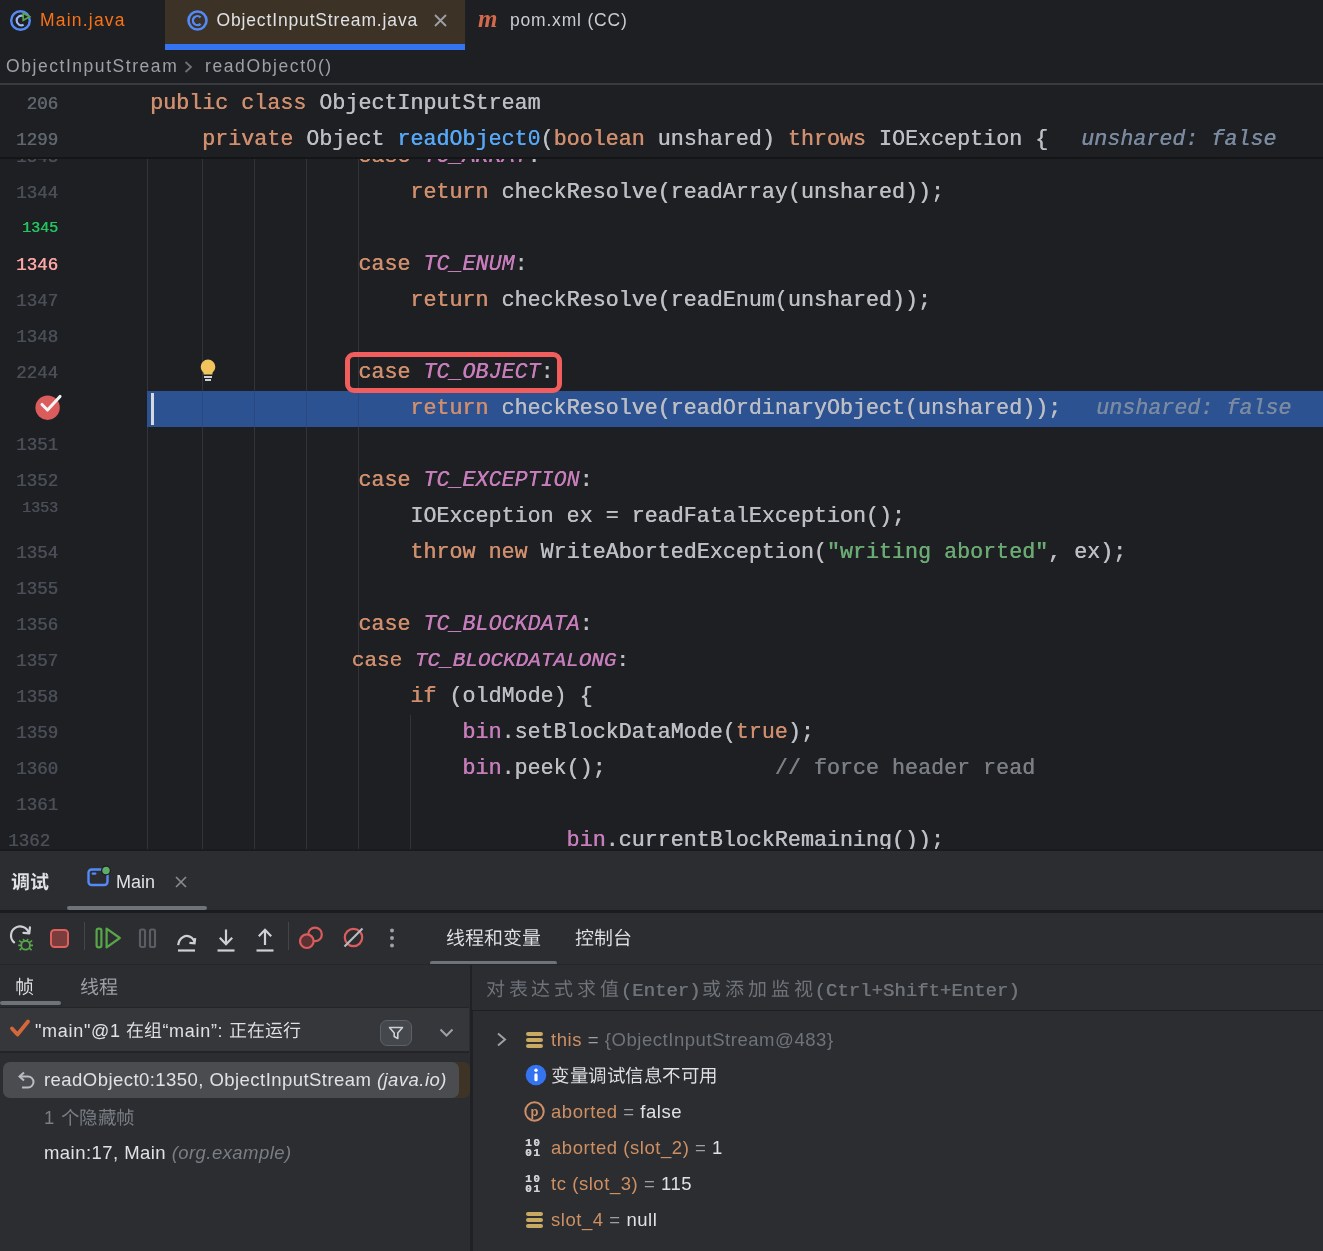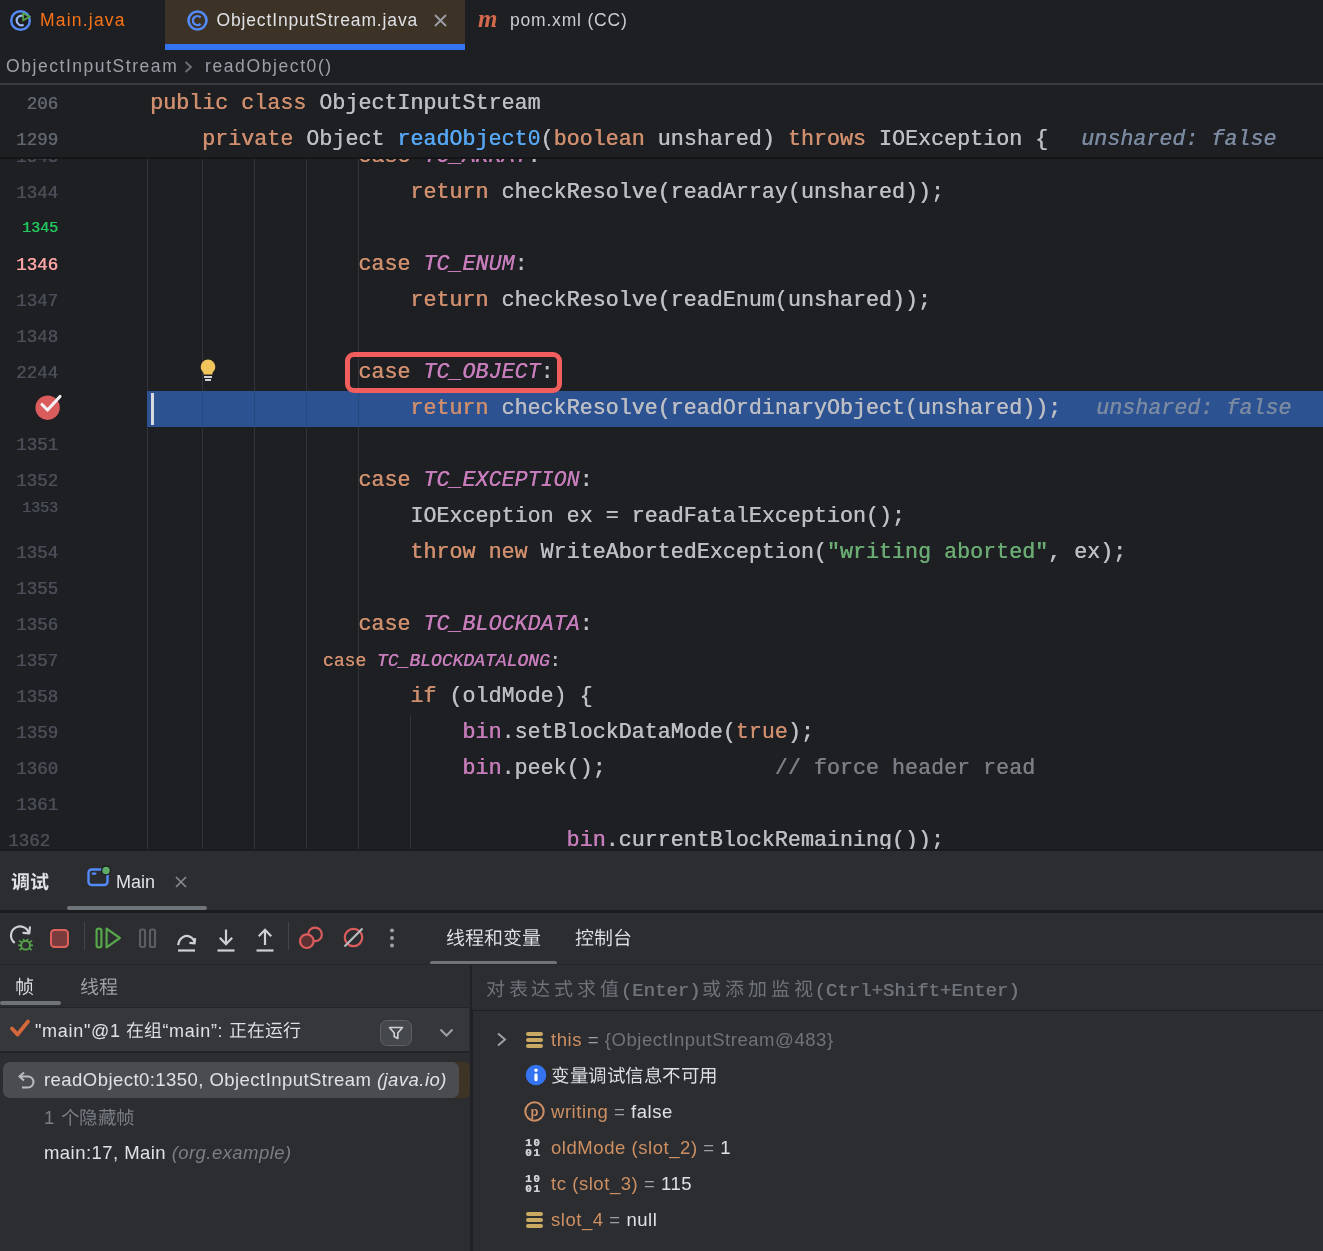--- a/index.html
+++ b/index.html
@@ -103,21 +103,21 @@
 <div class="a mono" style="left:0;top:288px;width:58px;text-align:right;font-size:17.5px;line-height:36px;color:#494e57">1351</div>
 <div class="a mono" style="left:150px;top:324px;font-size:21.7px;line-height:36px;color:#bcbec4">                <span style="color:#cf8e6d">case</span> <span style="color:#c77dbb"><i>TC_EXCEPTION</i></span>:</div>
 <div class="a mono" style="left:0;top:324px;width:58px;text-align:right;font-size:17.5px;line-height:36px;color:#494e57">1352</div>
 <div class="a mono" style="left:150px;top:360px;font-size:21.7px;line-height:36px;color:#bcbec4">                    IOException ex = readFatalException();</div>
 <div class="a mono" style="left:0;top:352px;width:58px;text-align:right;font-size:15px;line-height:36px;color:#494e57">1353</div>
 <div class="a mono" style="left:150px;top:396px;font-size:21.7px;line-height:36px;color:#bcbec4">                    <span style="color:#cf8e6d">throw</span> <span style="color:#cf8e6d">new</span> WriteAbortedException(<span style="color:#6aab73">"writing aborted"</span>, ex);</div>
 <div class="a mono" style="left:0;top:396px;width:58px;text-align:right;font-size:17.5px;line-height:36px;color:#494e57">1354</div>
 <div class="a mono" style="left:0;top:432px;width:58px;text-align:right;font-size:17.5px;line-height:36px;color:#494e57">1355</div>
 <div class="a mono" style="left:150px;top:468px;font-size:21.7px;line-height:36px;color:#bcbec4">                <span style="color:#cf8e6d">case</span> <span style="color:#c77dbb"><i>TC_BLOCKDATA</i></span>:</div>
 <div class="a mono" style="left:0;top:468px;width:58px;text-align:right;font-size:17.5px;line-height:36px;color:#494e57">1356</div>
-<div class="a mono" style="left:150px;top:504px;font-size:18px;line-height:36px;color:#bcbec4">                <span style="color:#cf8e6d">case</span> <span style="color:#c77dbb"><i>TC_BLOCKDATALONG</i></span>:</div>
+<div class="a mono" style="left:150px;top:504px;font-size:21px;line-height:36px;color:#bcbec4">                <span style="color:#cf8e6d">case</span> <span style="color:#c77dbb"><i>TC_BLOCKDATALONG</i></span>:</div>
 <div class="a mono" style="left:0;top:504px;width:58px;text-align:right;font-size:17.5px;line-height:36px;color:#494e57">1357</div>
 <div class="a mono" style="left:150px;top:540px;font-size:21.7px;line-height:36px;color:#bcbec4">                    <span style="color:#cf8e6d">if</span> (oldMode) {</div>
 <div class="a mono" style="left:0;top:540px;width:58px;text-align:right;font-size:17.5px;line-height:36px;color:#494e57">1358</div>
 <div class="a mono" style="left:150px;top:576px;font-size:21.7px;line-height:36px;color:#bcbec4">                        <span style="color:#c77dbb">bin</span>.setBlockDataMode(<span style="color:#cf8e6d">true</span>);</div>
 <div class="a mono" style="left:0;top:576px;width:58px;text-align:right;font-size:17.5px;line-height:36px;color:#494e57">1359</div>
 <div class="a mono" style="left:150px;top:612px;font-size:21.7px;line-height:36px;color:#bcbec4">                        <span style="color:#c77dbb">bin</span>.peek();             <span style="color:#7a7e85">// force header read</span></div>
 <div class="a mono" style="left:0;top:612px;width:58px;text-align:right;font-size:17.5px;line-height:36px;color:#494e57">1360</div>
 <div class="a mono" style="left:0;top:648px;width:58px;text-align:right;font-size:17.5px;line-height:36px;color:#494e57">1361</div>
 <div class="a mono" style="left:150px;top:684px;font-size:21.7px;line-height:36px;color:#bcbec4">                                <span style="color:#c77dbb">bin</span>.currentBlockRemaining());</div>
 <div class="a mono" style="left:0;top:684px;width:58px;text-align:center;font-size:17.5px;line-height:36px;color:#494e57">1362</div>
@@ -327,23 +327,23 @@
       <use href="#G4e0d"></use>
     </svg><svg class="cj" style="width:18.5px;height:18.5px;vertical-align:-2.41px;" viewBox="0 -880 1000 1000">
       <use href="#G53ef"></use>
     </svg><svg class="cj" style="width:18.5px;height:18.5px;vertical-align:-2.41px;" viewBox="0 -880 1000 1000">
       <use href="#G7528"></use>
     </svg></div>
 <svg class="ic" style="left:524px;top:1100.5px" width="21" height="21" viewBox="0 0 21 21" fill="none">
     <circle cx="10.5" cy="10.5" r="9.2" stroke="#ce8e66" stroke-width="2"></circle>
     <text x="10.5" y="15" font-size="13" font-weight="bold" fill="#ce8e66" text-anchor="middle" font-family="Liberation Sans">p</text>
   </svg>
-<div class="a" style="left:551px;top:1101.5px;font-size:18.5px;line-height:19px;white-space:pre;letter-spacing:0.55px"><span style="color:#ce9063">writing</span><span style="color:#9da0a8"> = </span><span style="color:#dfe1e5">false</span></div>
+<div class="a" style="left:551px;top:1101.5px;font-size:18.5px;line-height:19px;white-space:pre;letter-spacing:0.55px"><span style="color:#ce9063">aborted</span><span style="color:#9da0a8"> = </span><span style="color:#dfe1e5">false</span></div>
 
-<div class="a" style="left:551px;top:1137.5px;font-size:18.5px;line-height:19px;white-space:pre;letter-spacing:0.55px"><span style="color:#ce9063">oldMode (slot_2)</span><span style="color:#9da0a8"> = </span><span style="color:#dfe1e5">1</span></div>
+<div class="a" style="left:551px;top:1137.5px;font-size:18.5px;line-height:19px;white-space:pre;letter-spacing:0.55px"><span style="color:#ce9063">aborted (slot_2)</span><span style="color:#9da0a8"> = </span><span style="color:#dfe1e5">1</span></div>
 <div class="a mono" style="left:525px;top:1137.5px;font-size:11px;line-height:10px;font-weight:bold;color:#ced0d6;letter-spacing:1.6px">10</div>
 <div class="a mono" style="left:525px;top:1147.5px;font-size:11px;line-height:10px;font-weight:bold;color:#ced0d6;letter-spacing:1.6px">01</div>
 <div class="a" style="left:551px;top:1173.5px;font-size:18.5px;line-height:19px;white-space:pre;letter-spacing:0.55px"><span style="color:#ce9063">tc (slot_3)</span><span style="color:#9da0a8"> = </span><span style="color:#dfe1e5">115</span></div>
 <div class="a mono" style="left:525px;top:1173.5px;font-size:11px;line-height:10px;font-weight:bold;color:#ced0d6;letter-spacing:1.6px">10</div>
 <div class="a mono" style="left:525px;top:1183.5px;font-size:11px;line-height:10px;font-weight:bold;color:#ced0d6;letter-spacing:1.6px">01</div>
 <div class="a" style="left:551px;top:1209.5px;font-size:18.5px;line-height:19px;white-space:pre;letter-spacing:0.55px"><span style="color:#ce9063">slot_4</span><span style="color:#9da0a8"> = </span><span style="color:#dfe1e5">null</span></div>
 <div class="a" style="left:526px;top:1211.5px;width:16.5px;height:4.6px;background:#c9a861;border-radius:2px"></div>
 <div class="a" style="left:526px;top:1217.5px;width:16.5px;height:4.6px;background:#c9a861;border-radius:2px"></div>
 <div class="a" style="left:526px;top:1223.5px;width:16.5px;height:4.6px;background:#c9a861;border-radius:2px"></div>
 </body></html>

